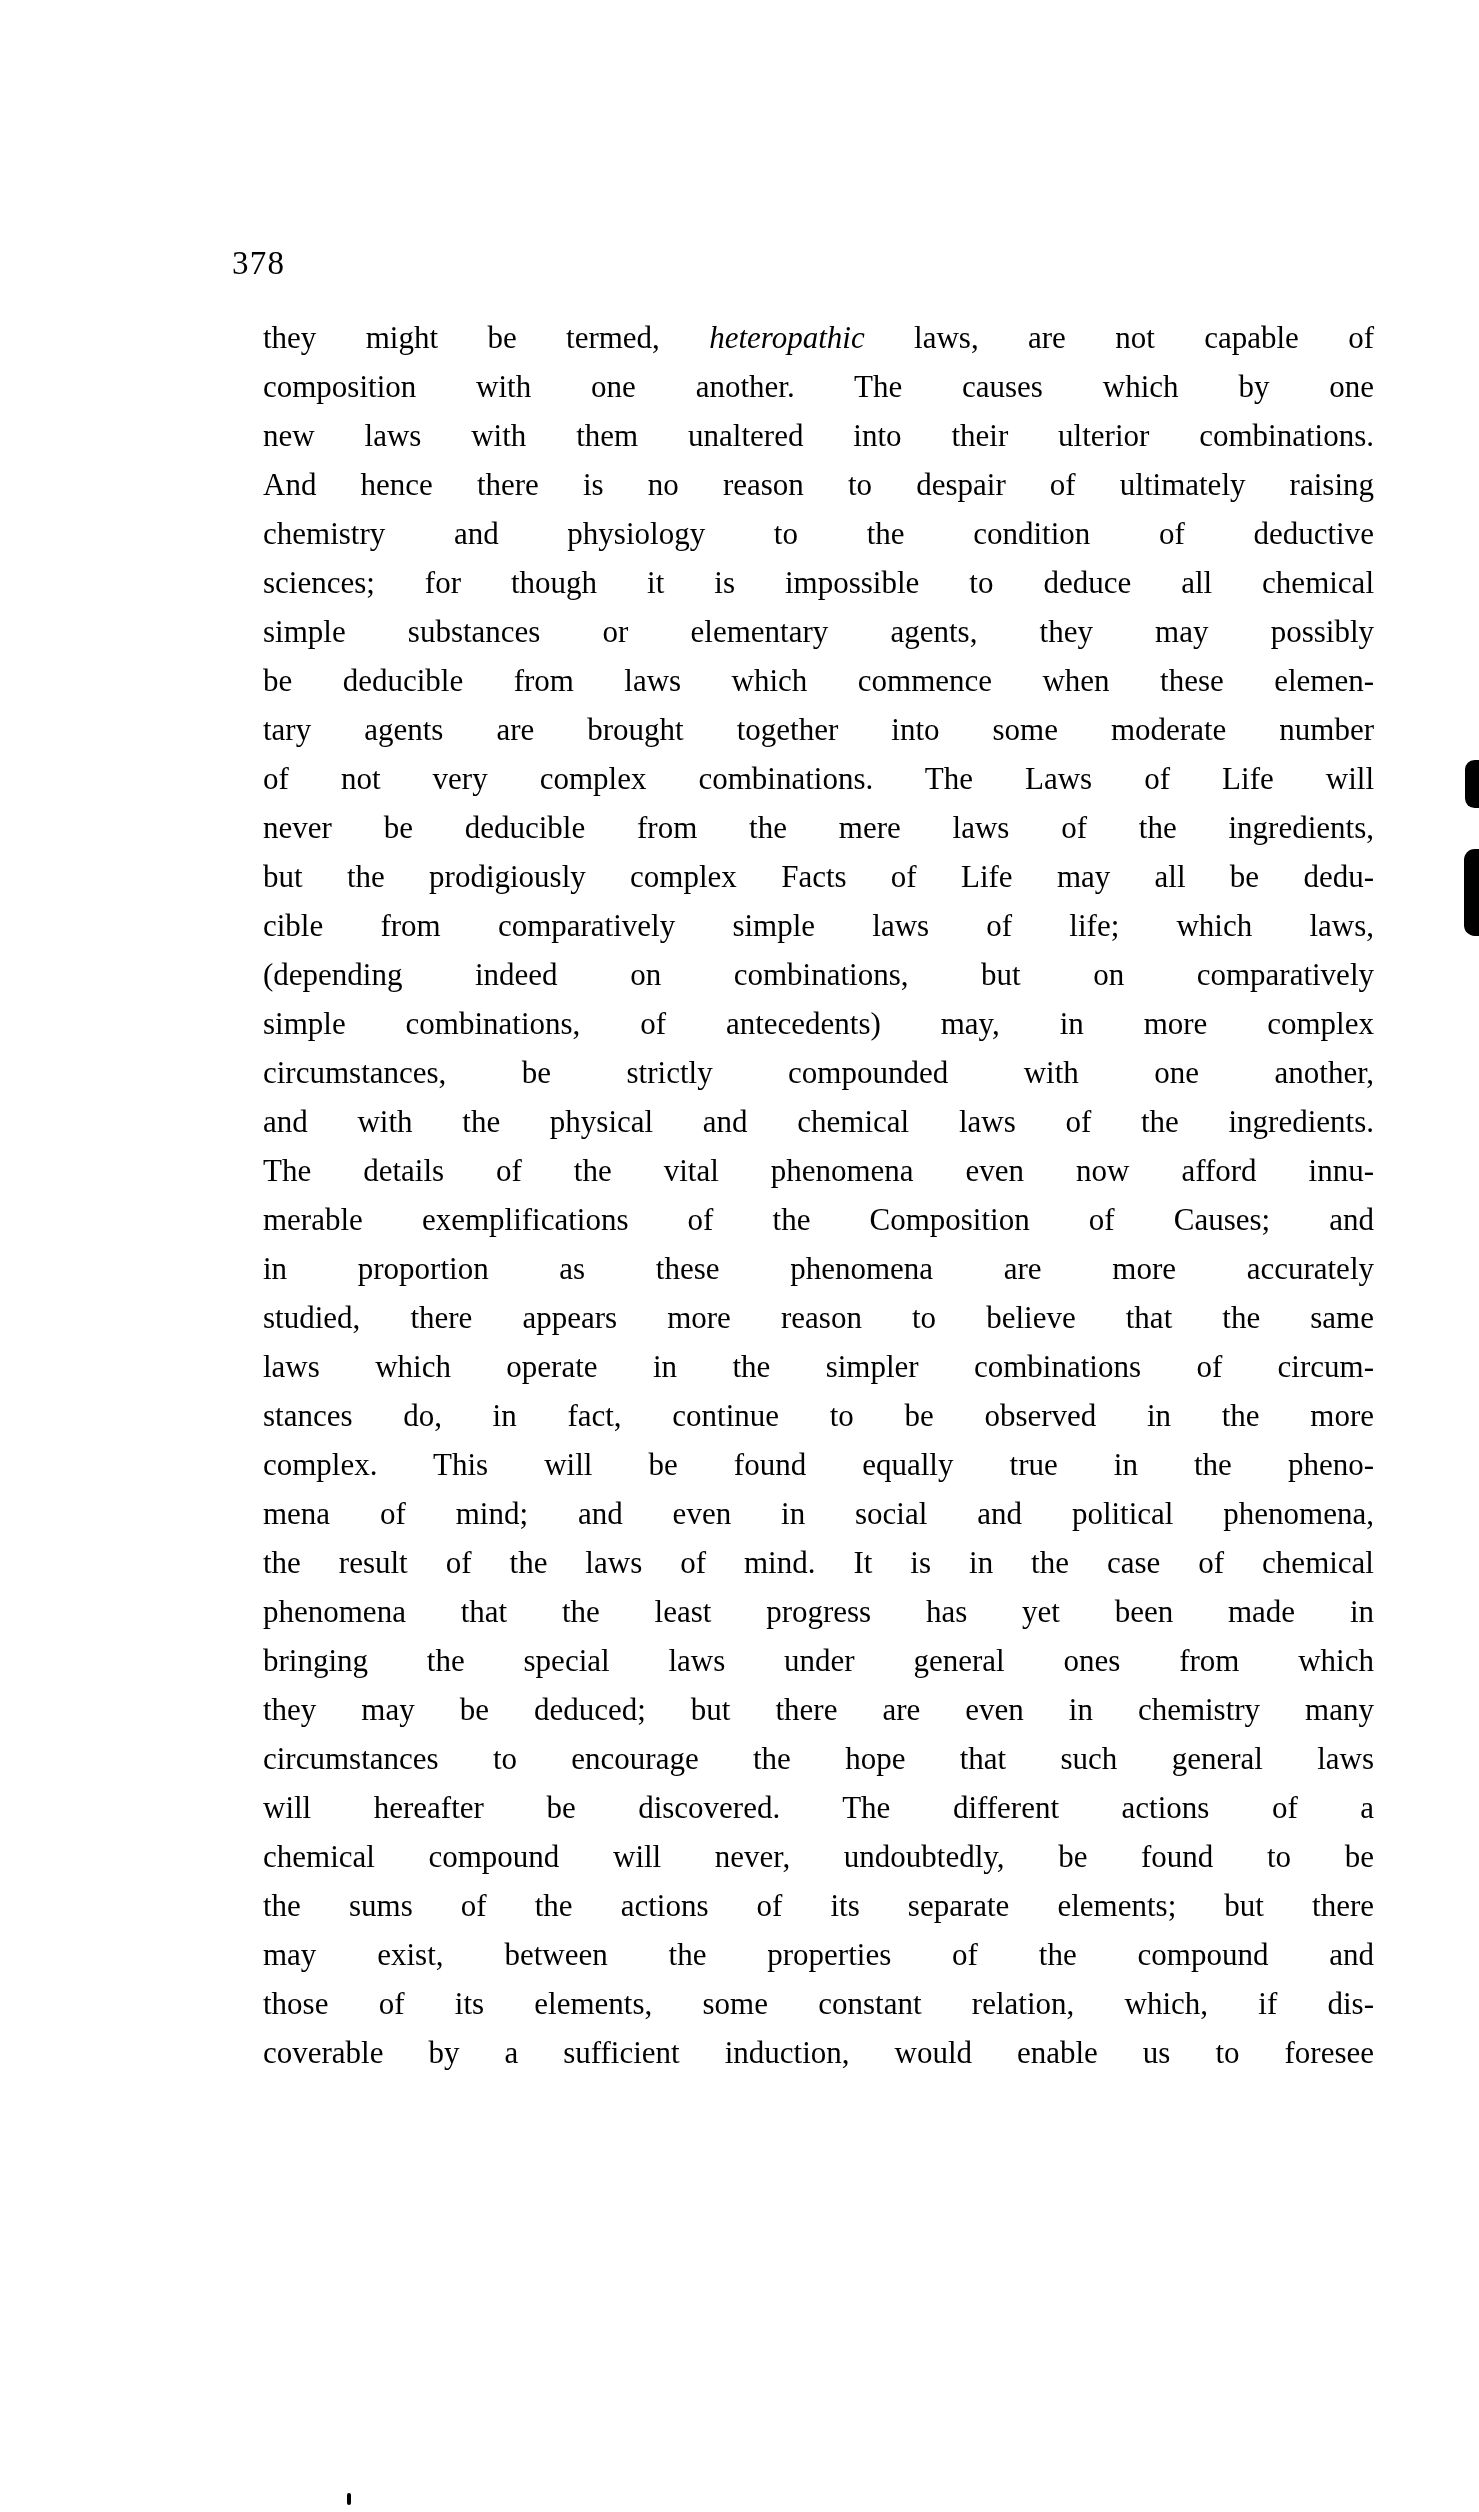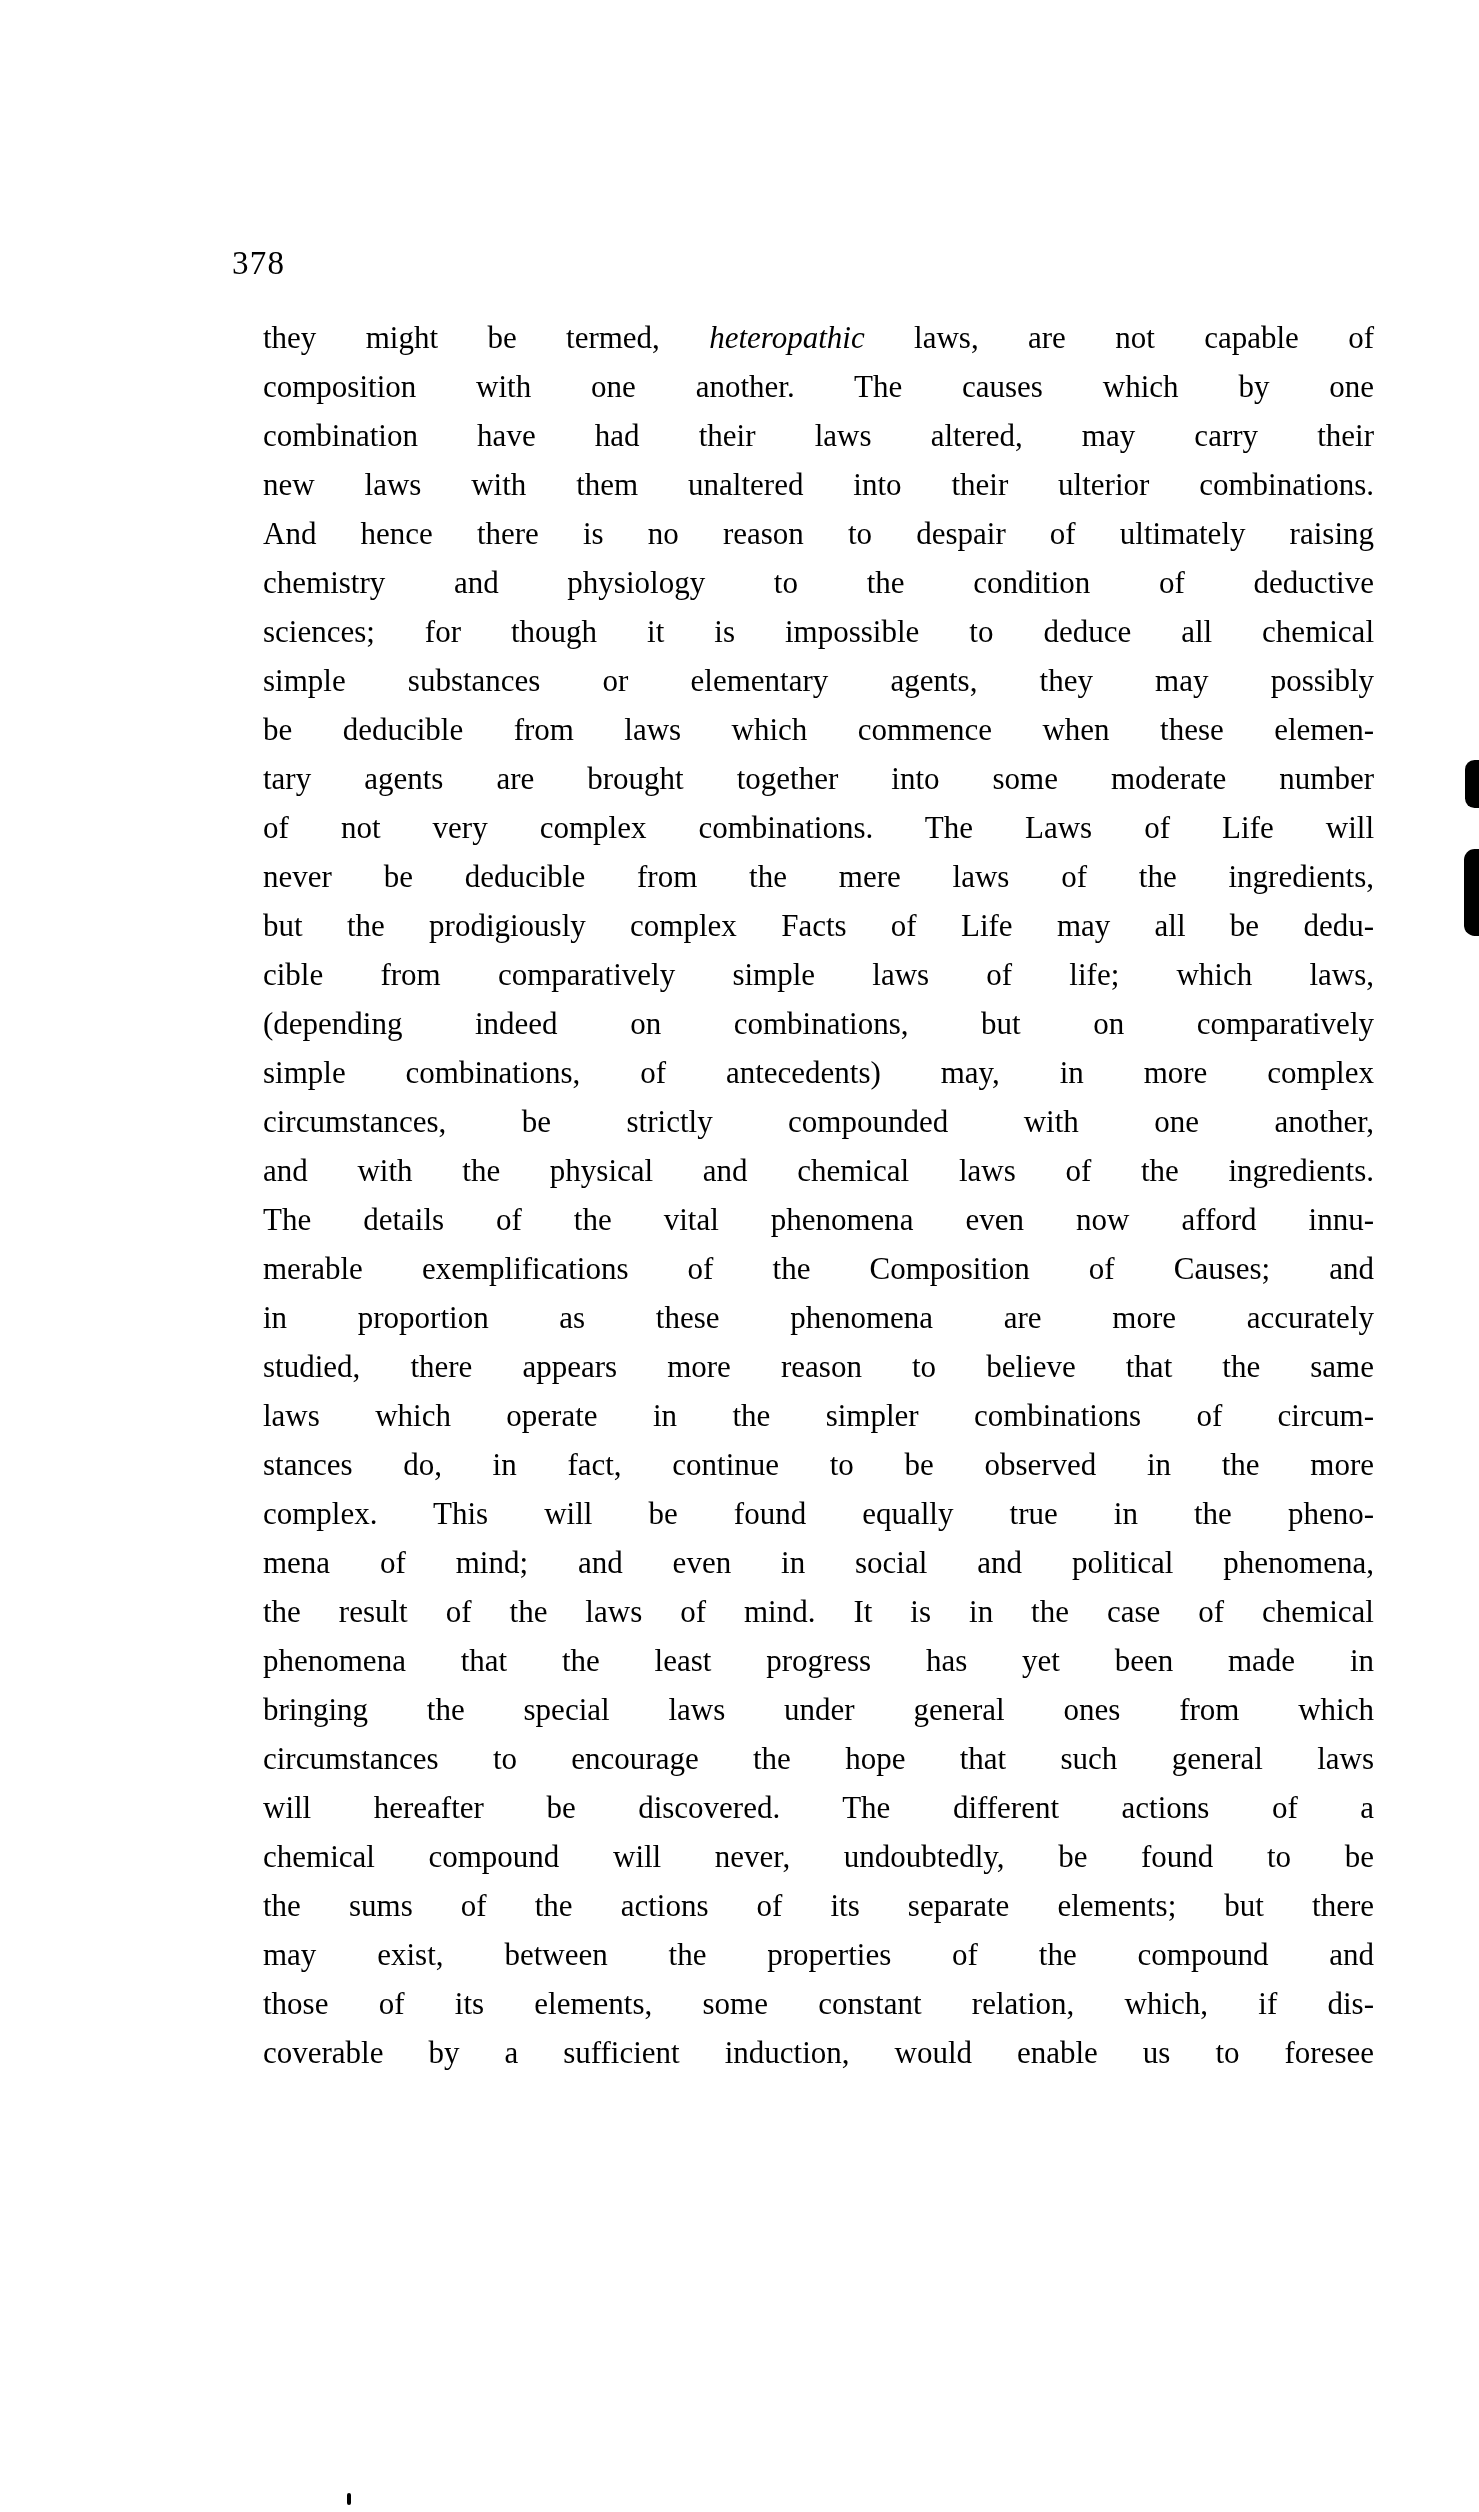--- a/index.html
+++ b/index.html
@@ -94,21 +94,20 @@
 <body>
 
 <div class="page">
   <div class="header">
     <span class="pagenum">378</span>
   </div>
 
   <div class="body-text" id="body-text">
       <div class="line">they might be termed, <i>heteropathic</i> laws, are not capable of</div>
       <div class="line">composition with one another.  The causes which by one</div>
-      <div class="line">combination have had their laws altered, may carry their</div>
       <div class="line">new laws with them unaltered into their ulterior combinations.</div>
       <div class="line">And hence there is no reason to despair of ultimately raising</div>
       <div class="line">chemistry and physiology to the condition of deductive</div>
       <div class="line">sciences; for though it is impossible to deduce all chemical</div>
       <div class="line">simple substances or elementary agents, they may possibly</div>
       <div class="line">be deducible from laws which commence when these elemen-</div>
       <div class="line">tary agents are brought together into some moderate number</div>
       <div class="line">of not very complex combinations.  The Laws of Life will</div>
       <div class="line">never be deducible from the mere laws of the ingredients,</div>
       <div class="line">but the prodigiously complex Facts of Life may all be dedu-</div>
@@ -121,20 +120,21 @@
       <div class="line">merable exemplifications of the Composition of Causes; and</div>
       <div class="line">in proportion as these phenomena are more accurately</div>
       <div class="line">studied, there appears more reason to believe that the same</div>
       <div class="line">laws which operate in the simpler combinations of circum-</div>
       <div class="line">stances do, in fact, continue to be observed in the more</div>
       <div class="line">complex.  This will be found equally true in the pheno-</div>
       <div class="line">mena of mind; and even in social and political phenomena,</div>
       <div class="line">the result of the laws of mind.  It is in the case of chemical</div>
       <div class="line">phenomena that the least progress has yet been made in</div>
       <div class="line">bringing the special laws under general ones from which</div>
+      <div class="line">they may be deduced; but there are even in chemistry many</div>
       <div class="line">circumstances to encourage the hope that such general laws</div>
       <div class="line">will hereafter be discovered.  The different actions of a</div>
       <div class="line">chemical compound will never, undoubtedly, be found to be</div>
       <div class="line">the sums of the actions of its separate elements; but there</div>
       <div class="line">may exist, between the properties of the compound and</div>
       <div class="line">those of its elements, some constant relation, which, if dis-</div>
       <div class="line">coverable by a sufficient induction, would enable us to foresee</div>
     </div>
 
   <div class="ink-mark mark-1"></div>

